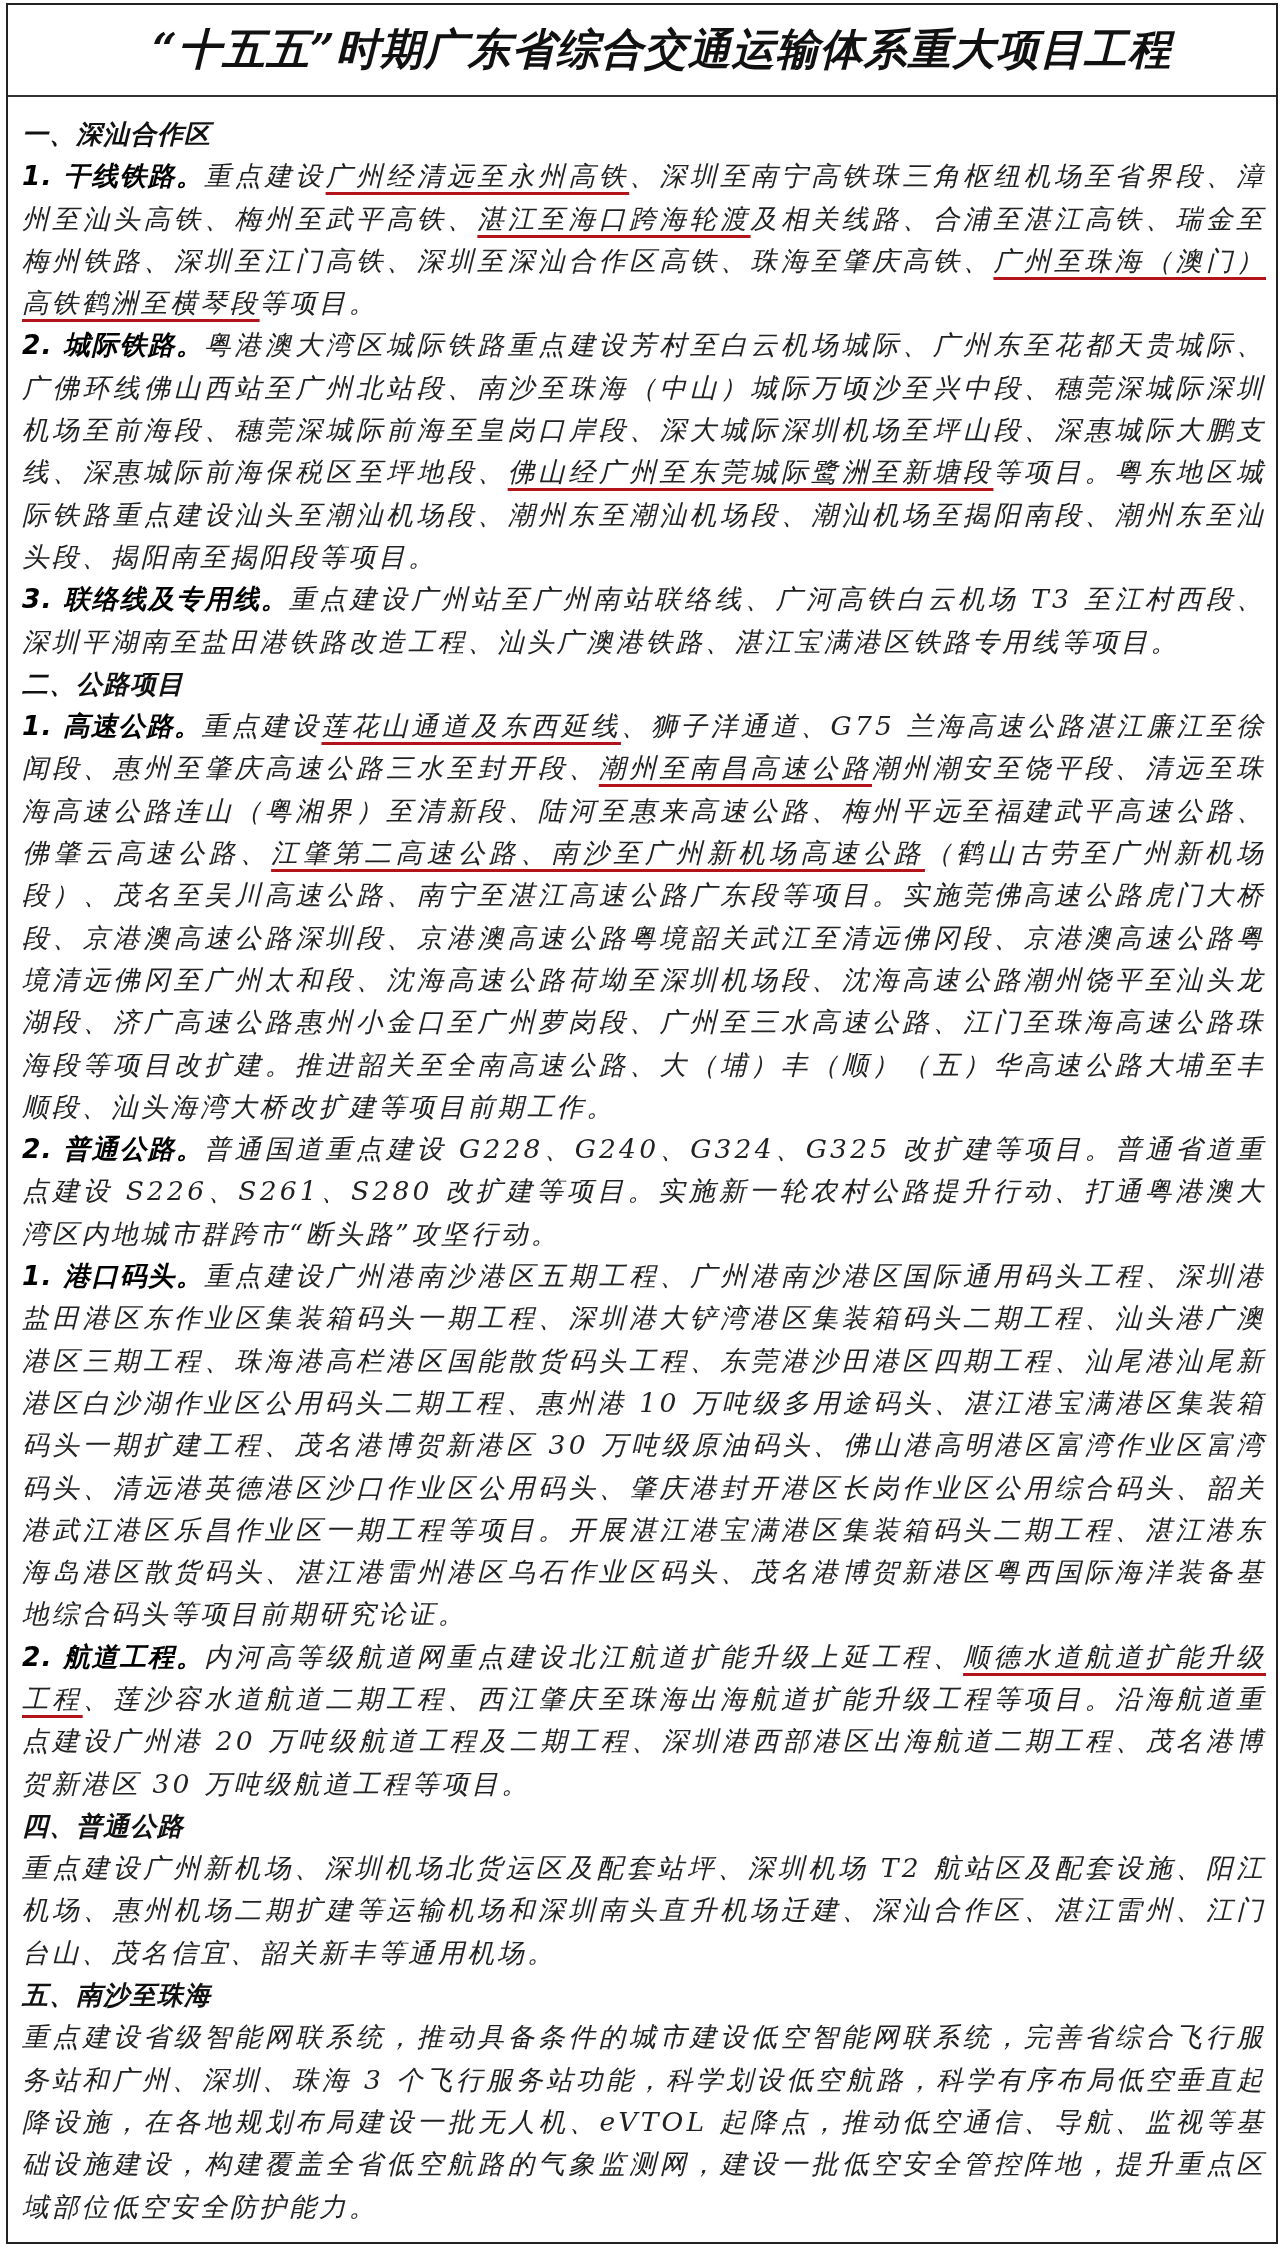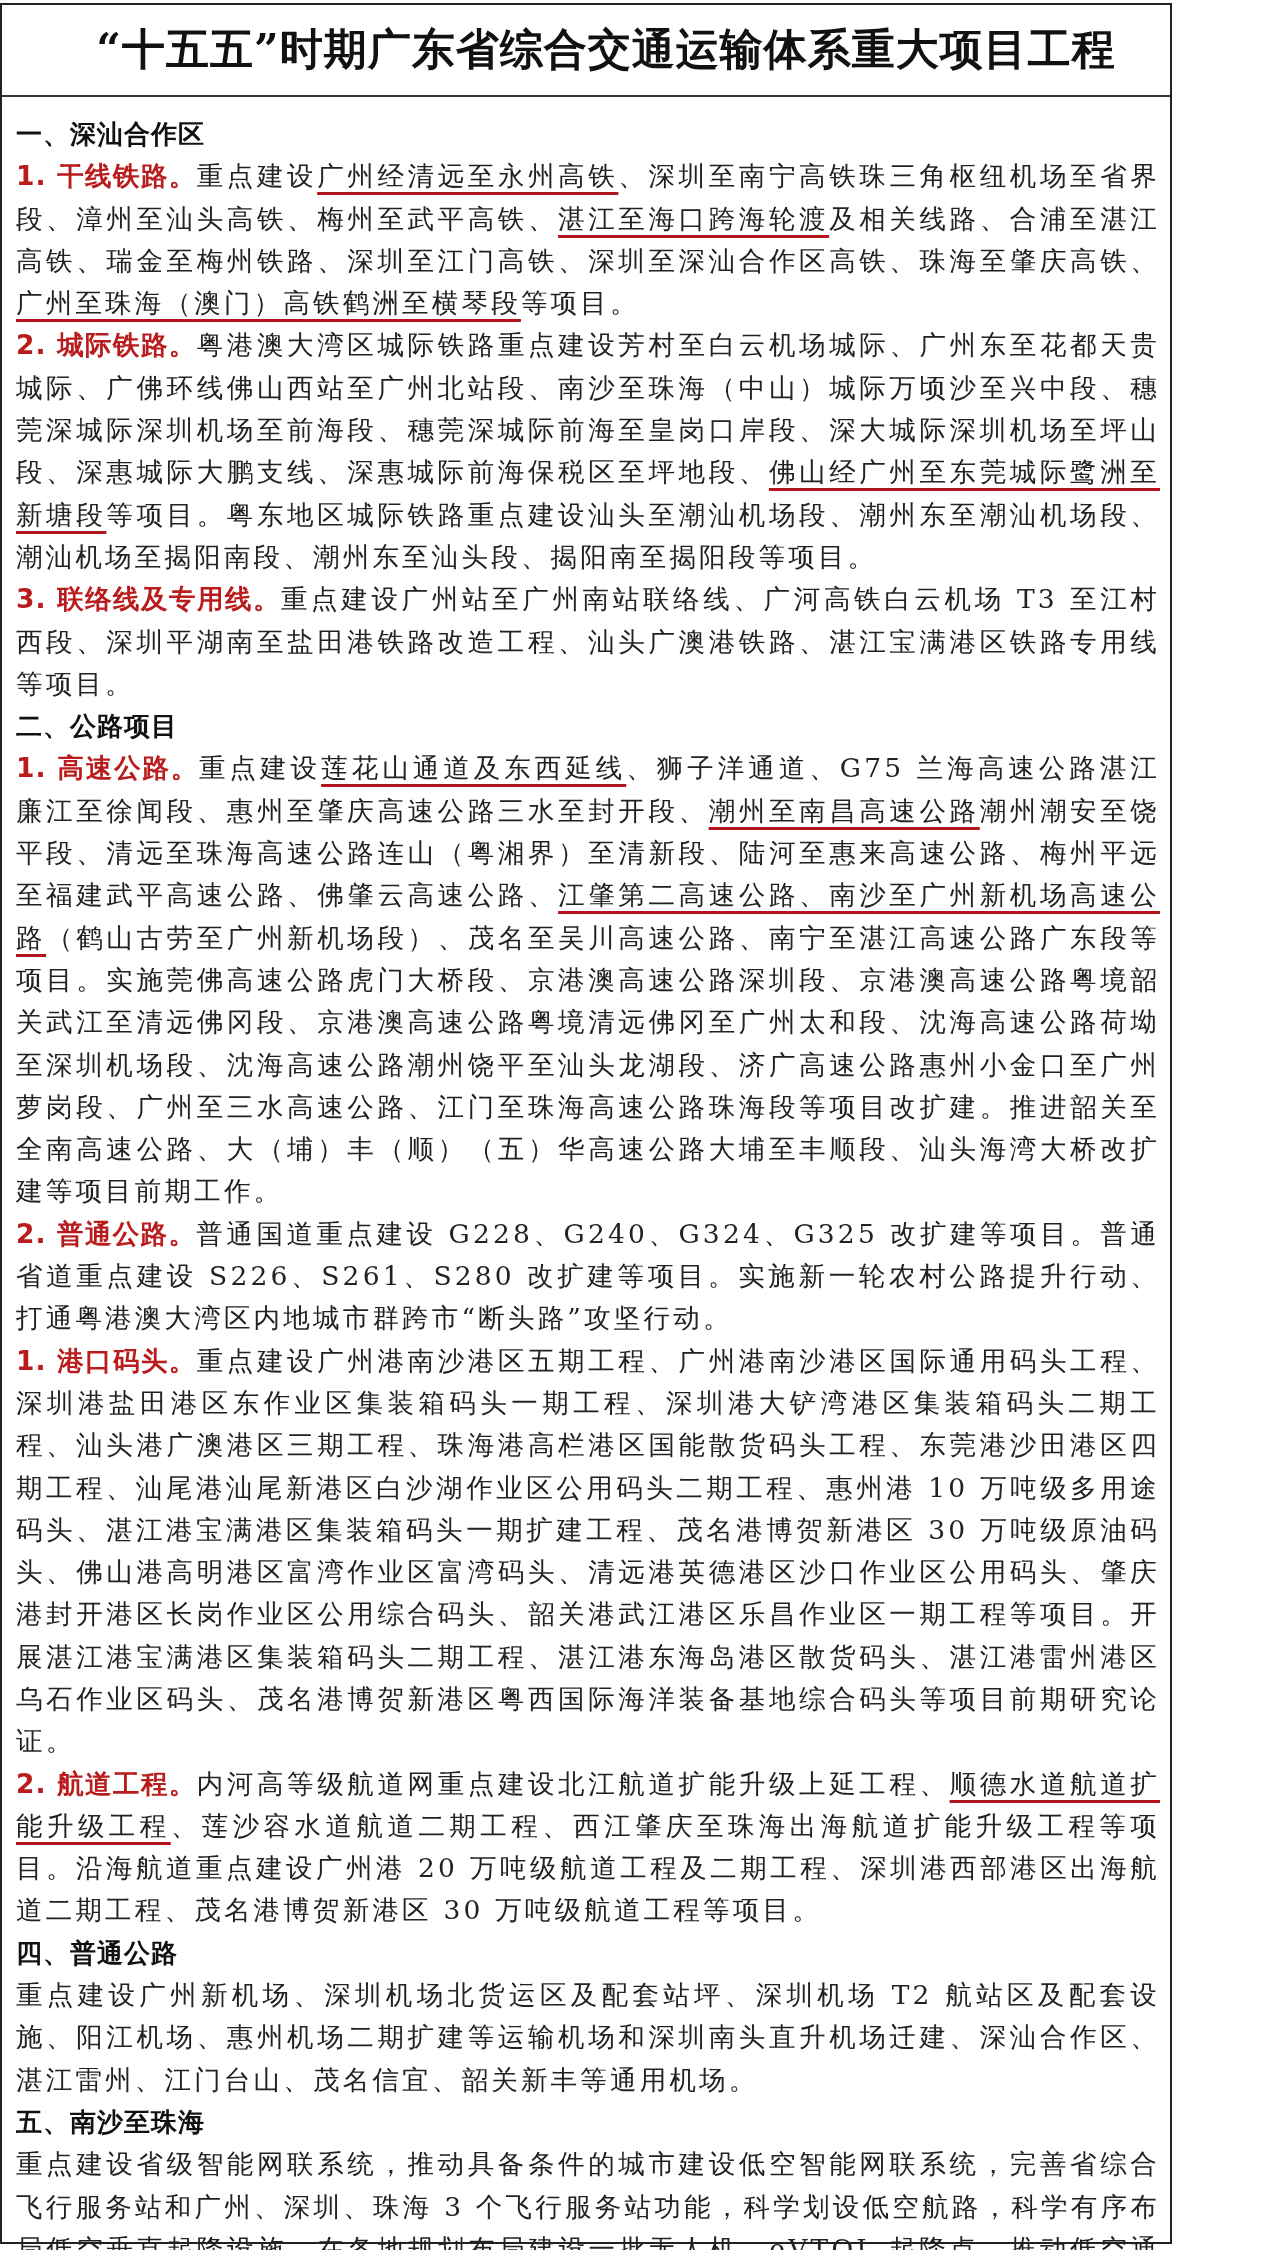--- a/index.html
+++ b/index.html
@@ -1,39 +1,39 @@
 <!DOCTYPE html>
 <html><head>
 <meta charset="utf-8">
 <style>
   html, body { margin: 0; padding: 0; background: #ffffff; }
   body { width: 1280px; height: 2250px; overflow: hidden; font-family: "DejaVu Serif", "Liberation Serif", serif; color: #1a1a1a; }
   .doc {
-    position: absolute; left: 0; top: 3px; width: 1172px; height: 2241px;
-    border: 2px solid #222; box-sizing: border-box; background: #fff;
+    position: absolute; left: 6px; top: 3px; width: 1272px; height: 2241px;
+    border: 2px solid #222; box-sizing: border-box; background: #fff; font-style: italic;
   }
   .title-box {
     height: 92px; border-bottom: 2px solid #333; box-sizing: border-box;
     display: flex; align-items: center; justify-content: center;
   }
   .title {
     font-family: "DejaVu Serif", "Liberation Serif", serif;
     font-weight: bold; font-size: 43px; letter-spacing: 1px; color: #111;
     padding-left: 40px; white-space: nowrap;
   }
   .body { padding: 16px 10px 0 14px; }
   .p {
     font-size: 26.5px; line-height: 42.3px; letter-spacing: 3.2px;
     text-align: justify; margin: 0; color: #222;
   }
   .h {
     font-family: "DejaVu Sans", "Liberation Sans", sans-serif;
     font-weight: bold; font-size: 26px; line-height: 42.3px; margin: 0; letter-spacing: 1px; color: #111;
   }
-  .lead { font-family: "DejaVu Sans", "Liberation Sans", sans-serif; font-weight: bold; color: #b91c1c; letter-spacing: 1px; }
+  .lead { font-family: "DejaVu Sans", "Liberation Sans", sans-serif; font-weight: bold; color: #000000; letter-spacing: 1px; }
   .u { text-decoration: underline; text-decoration-color: #b3141c; text-decoration-thickness: 3px; text-underline-offset: 7px; }
 </style>
 </head>
 <body>
 
 <div class="doc">
   <div class="title-box">
     <div class="title">“十五五”时期广东省综合交通运输体系重大项目工程</div>
   </div>
   <div class="body" id="doc-body">

